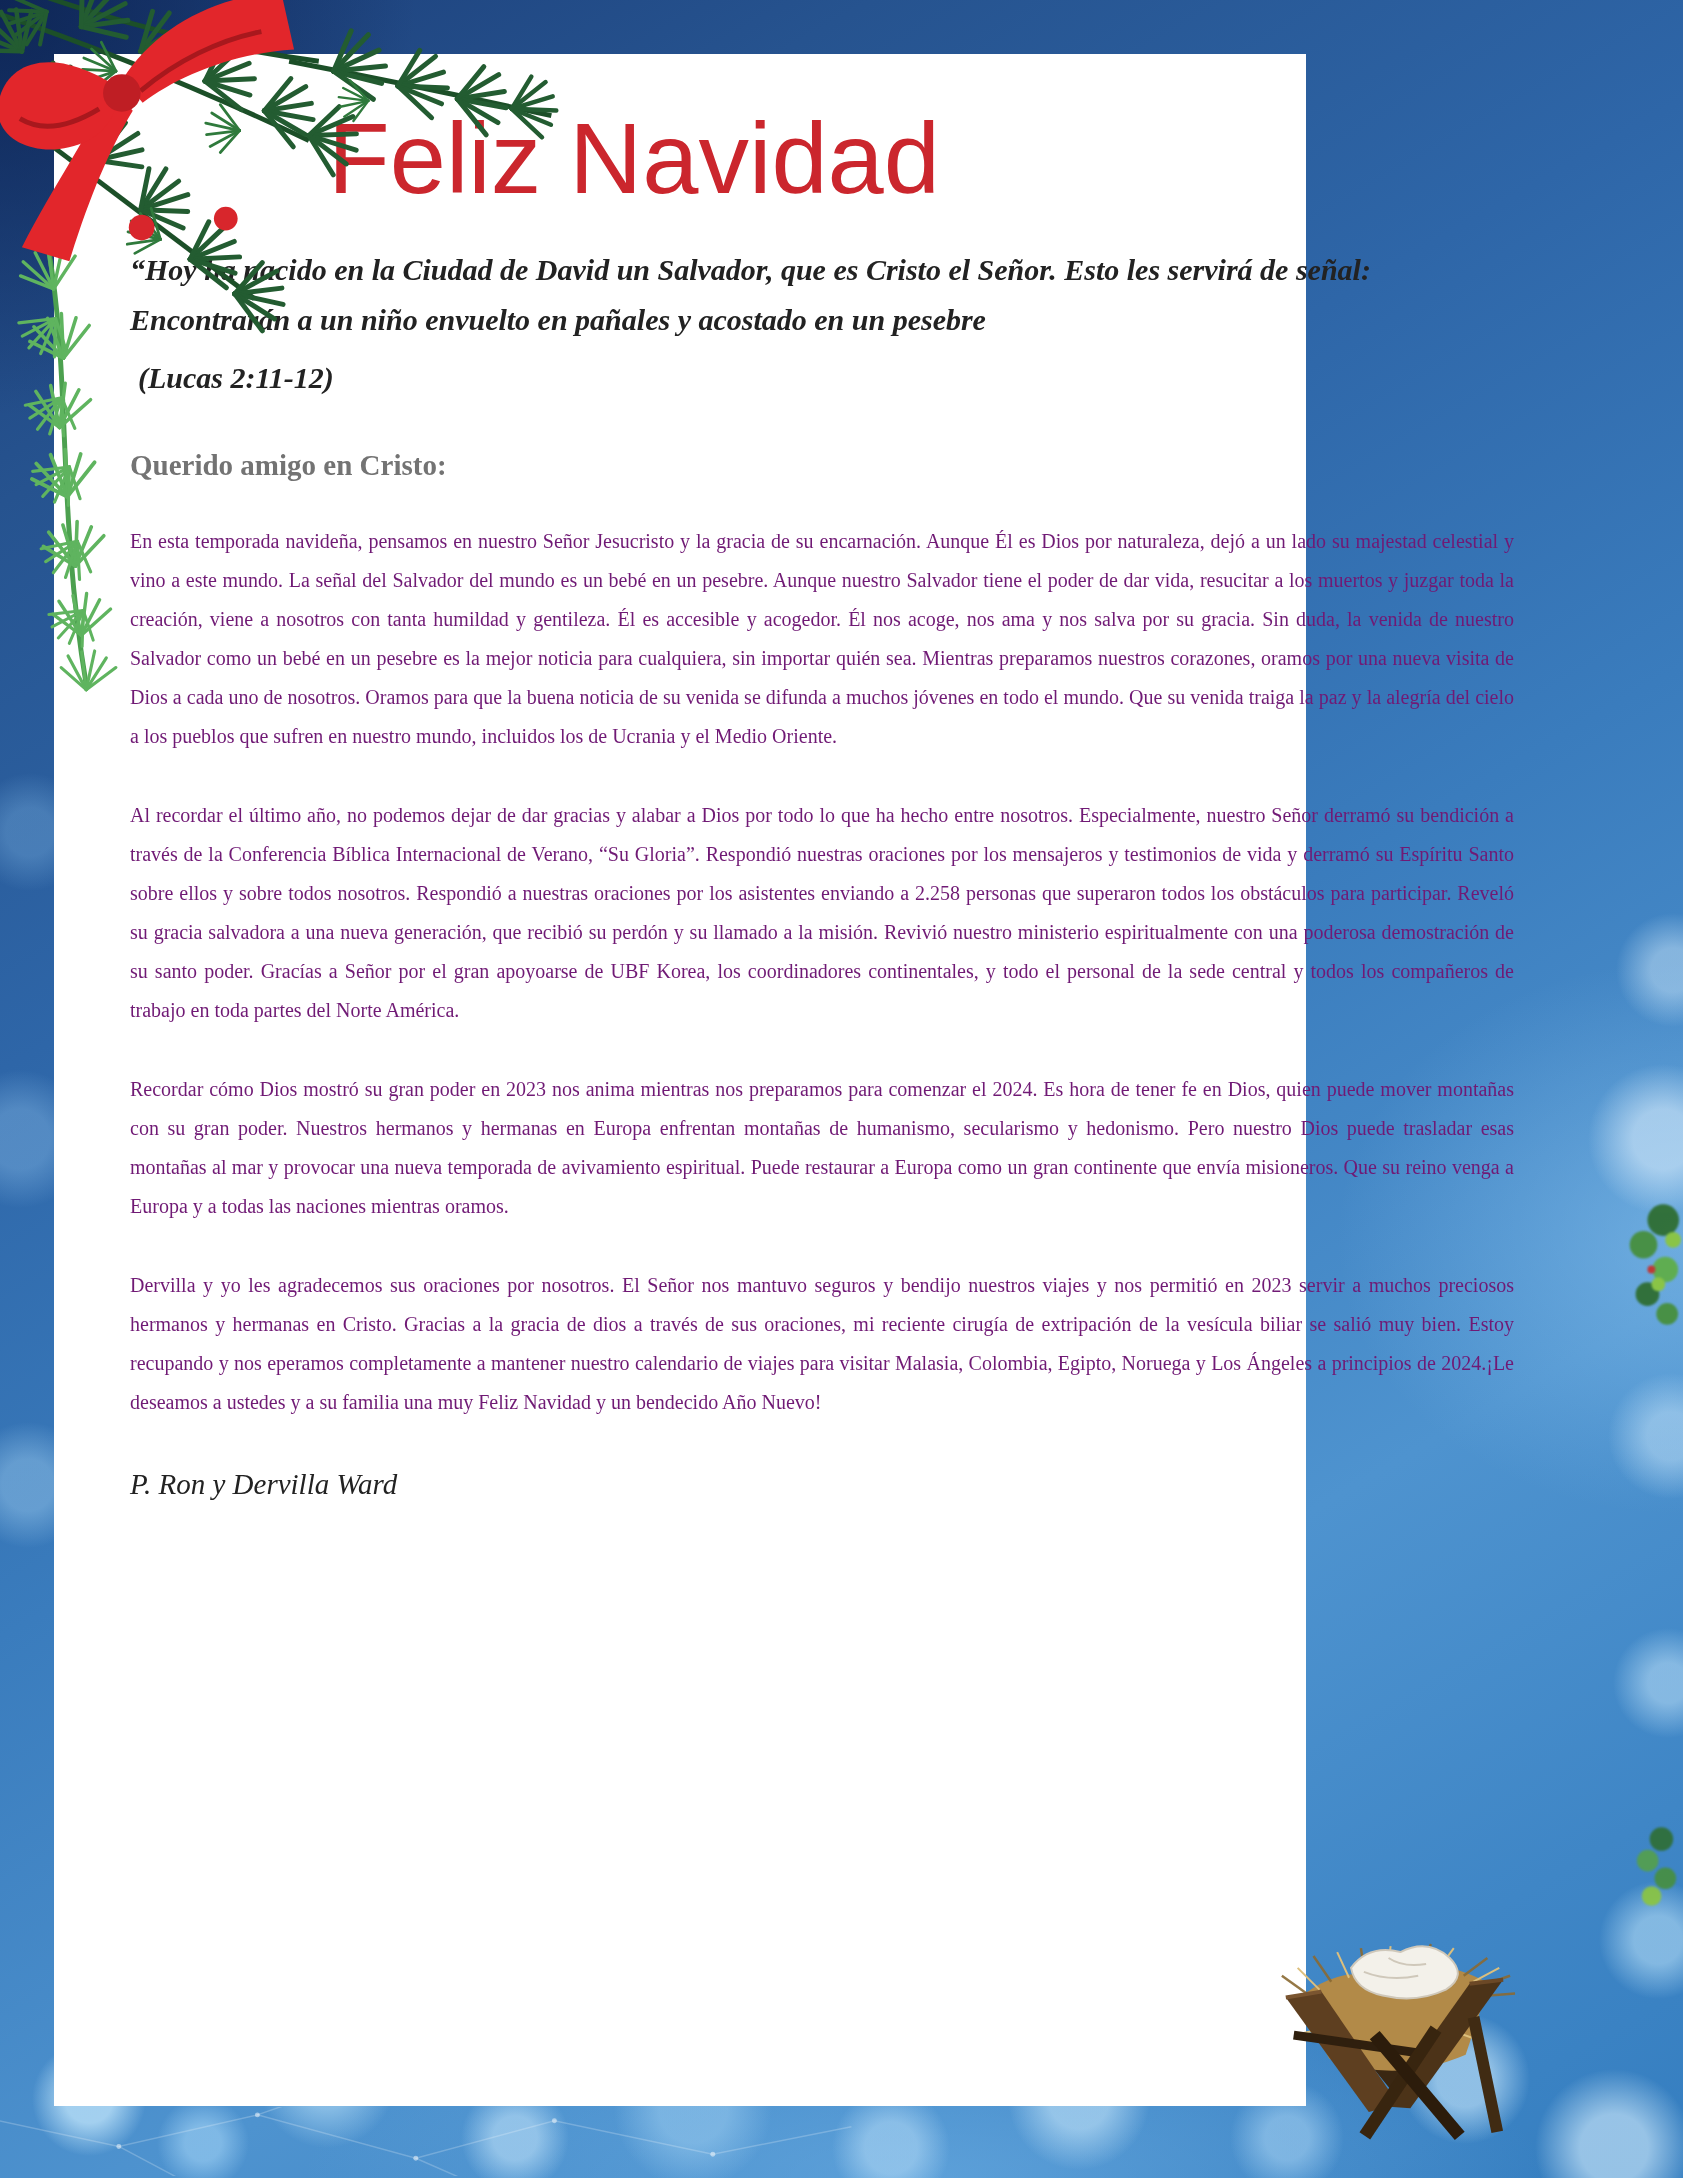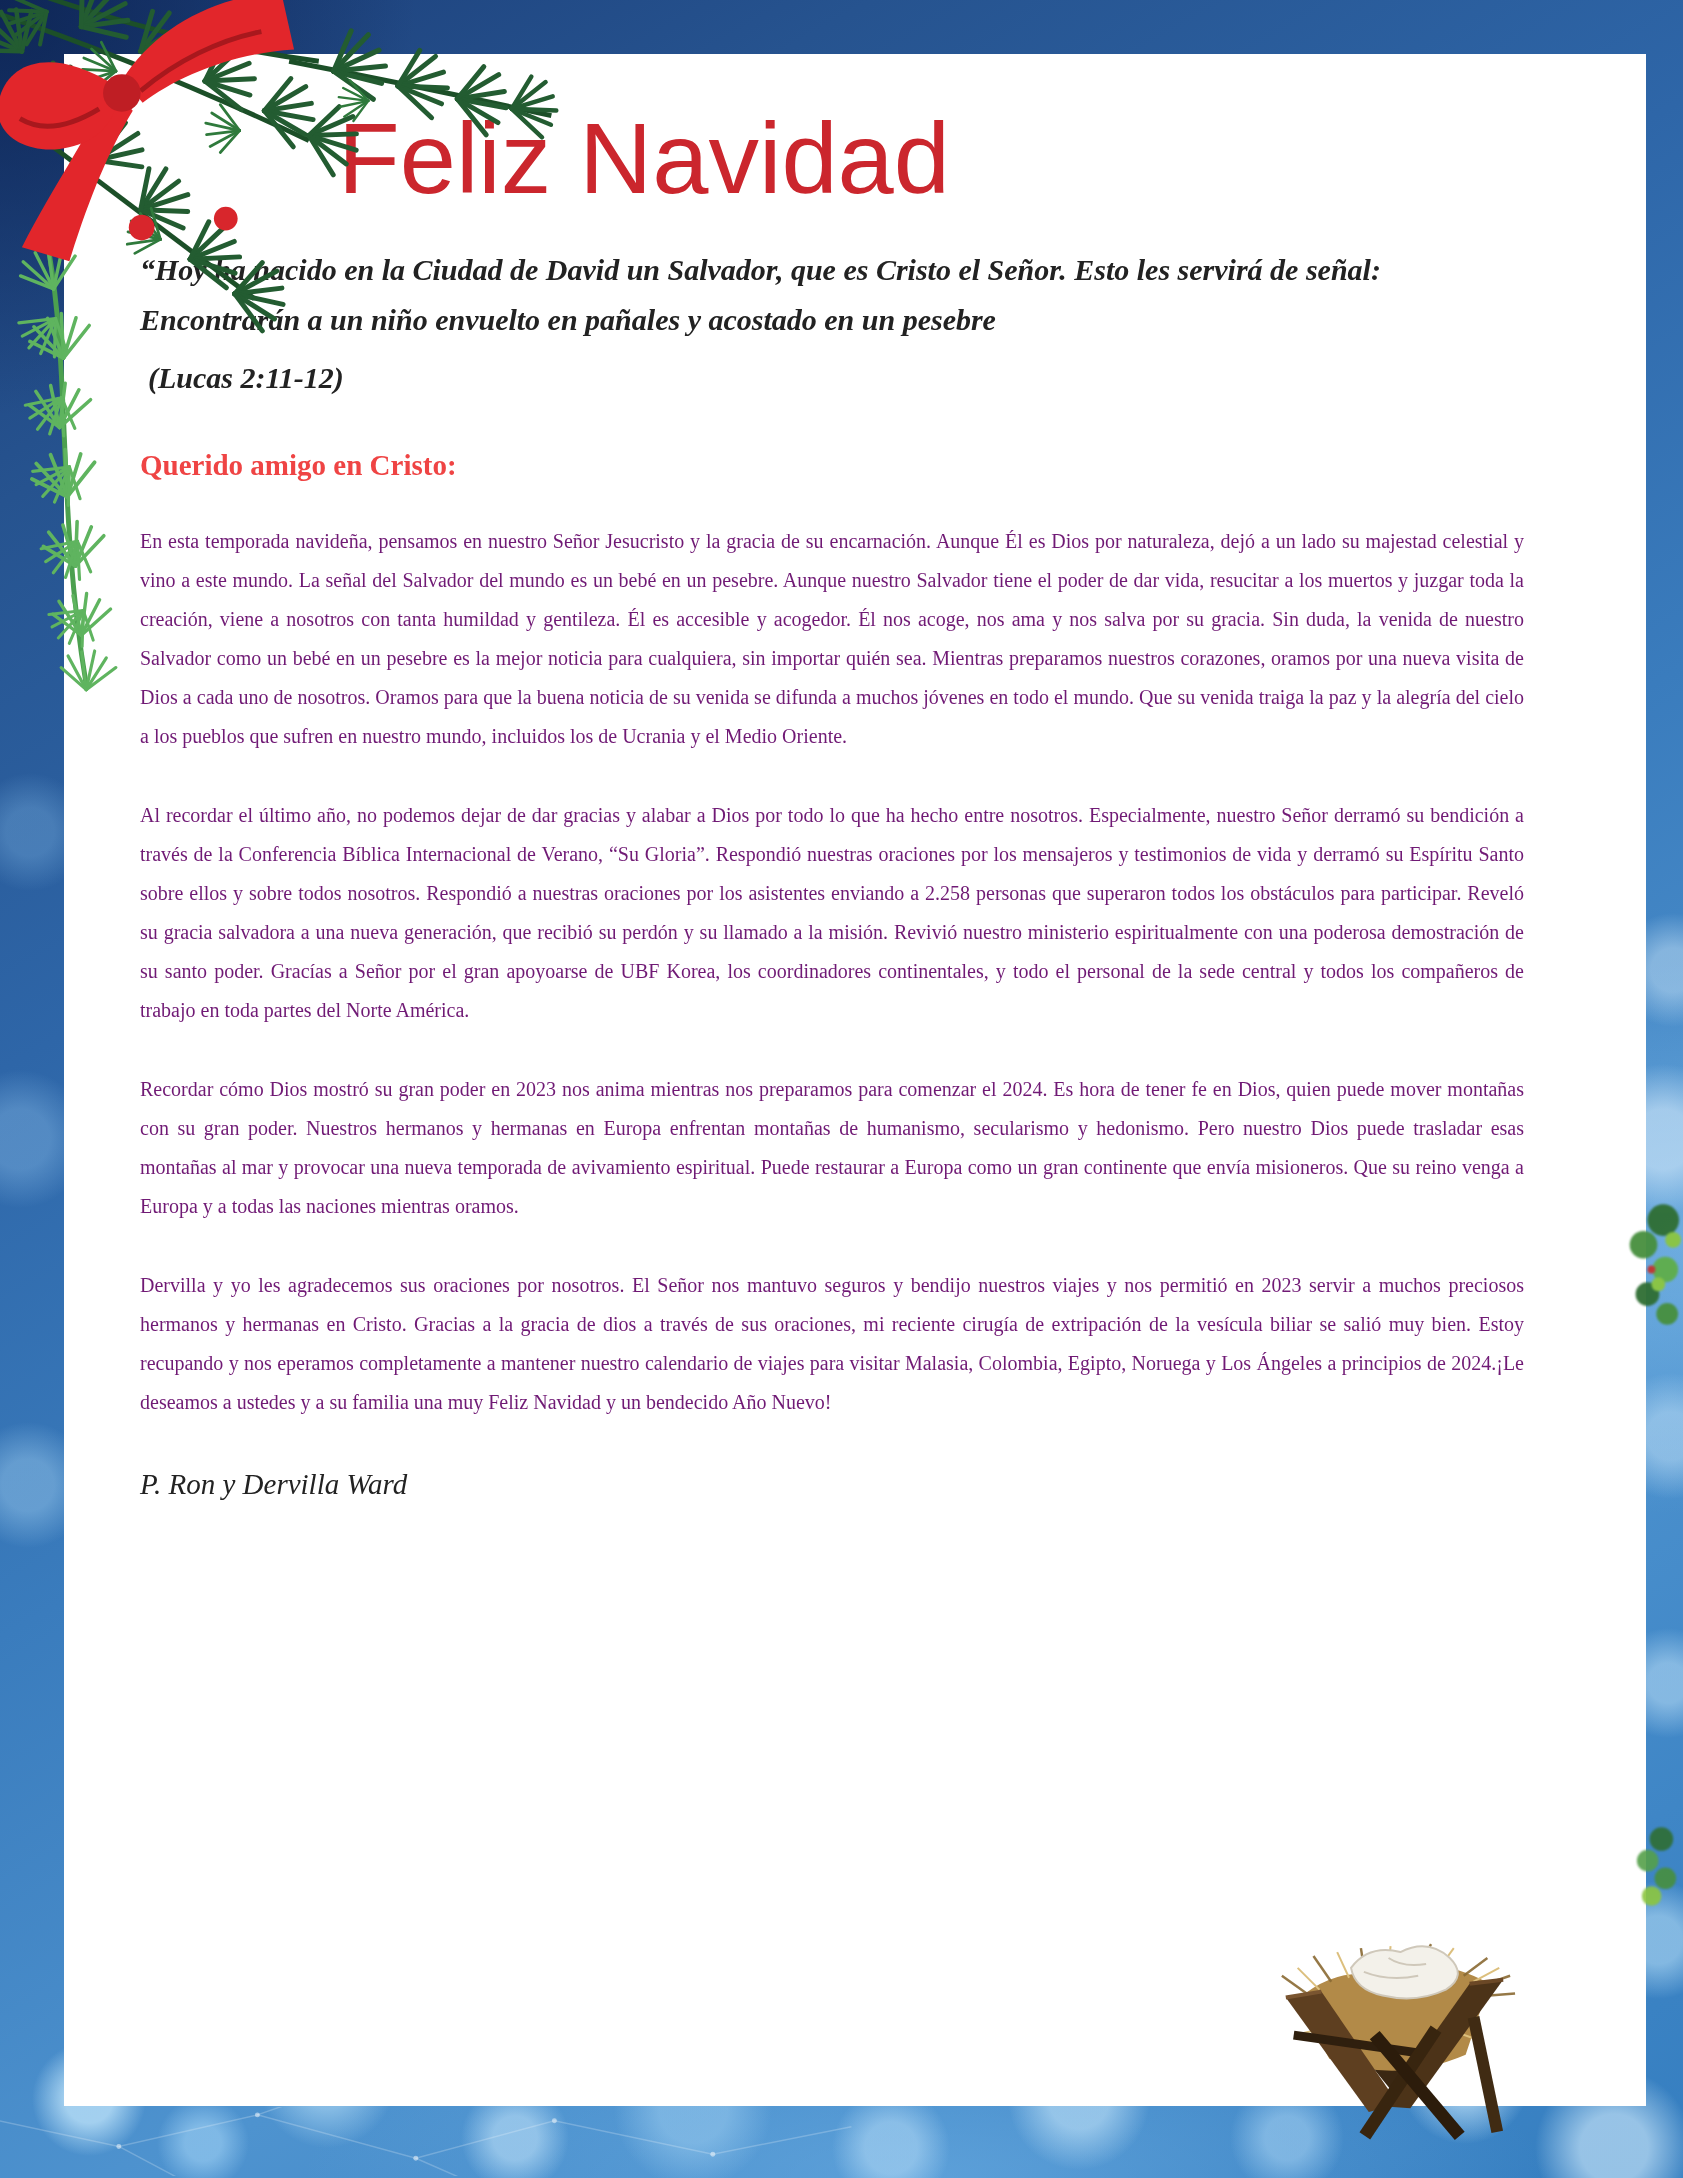--- a/index.html
+++ b/index.html
@@ -27,35 +27,35 @@
       radial-gradient(circle at 1673px 970px, rgba(215,238,253,.45) 0 22px, transparent 57px),
       radial-gradient(circle at 28px 1485px, rgba(170,215,245,.4) 0 26px, transparent 63px),
       radial-gradient(circle at 20px 1139px, rgba(150,200,240,.35) 0 30px, transparent 69px),
       radial-gradient(circle at 30px 832px, rgba(140,195,238,.3) 0 24px, transparent 59px),
       radial-gradient(ellipse 891px 257px at 55% 100%, rgba(120,185,235,.5), transparent 70%),
       radial-gradient(ellipse 495px 396px at 1683px 1238px, rgba(150,205,245,.45), transparent 70%),
       radial-gradient(circle 416px at 0px 0px, rgba(12,34,80,.85), transparent 100%),
       linear-gradient(150deg, #1b3d78 0%, #26538f 16%, #2e66a8 34%, #3a7cbd 52%, #4e93cf 72%, #3f86c6 88%, #357ec0 100%);
   }
   .page{
-    position:absolute;left:64px;top:54px;width:1582px;height:2052px;
+    position:absolute;left:54px;top:54px;width:1252px;height:2052px;
     background:#ffffff;
   }
   .content{position:absolute;left:76px;top:0;width:1384px;color:#262626;}
   .title{
     font-family:"Liberation Sans","DejaVu Sans",sans-serif;
     font-weight:400;font-size:101px;line-height:1.05;color:#cb262d;
     text-align:center;position:relative;left:-188px;margin:51px 0 0 0;
   }
   .scripture{
     margin:34px 0 0 0;font-size:30px;line-height:50px;
     font-weight:bold;font-style:italic;color:#222;
   }
   .scripture-ref{font-weight:bold;font-style:italic;font-size:30px;line-height:50px;color:#222;margin:8px;}
-  .salutation{margin:46px 0 0 0;font-size:29px;font-weight:bold;color:#ef4444;}
+  .salutation{margin:46px 0 0 0;font-size:29px;font-weight:bold;color:#737373;}
   .para{
     margin:40px 0 0 0;font-size:20px;line-height:39px;
     text-align:justify;hyphens:auto;-webkit-hyphens:auto;color:#701a75;
   }
   .signature{margin:46px 0 0 0;font-size:29px;font-weight:normal;font-style:italic;color:#222;}
   .pine{position:absolute;left:-8px;top:-8px;width:614px;height:762px;}
   .manger{position:absolute;left:1270px;top:1938px;width:249px;height:203px;}
   .sprigA{position:absolute;left:1604px;top:1200px;width:79px;height:134px;filter:blur(0.8px);opacity:.95;}
   .sprigB{position:absolute;left:1632px;top:1827px;width:51px;height:81px;filter:blur(0.8px);opacity:.9;}
   .net{position:absolute;left:0;top:2107px;width:891px;height:69px;}

